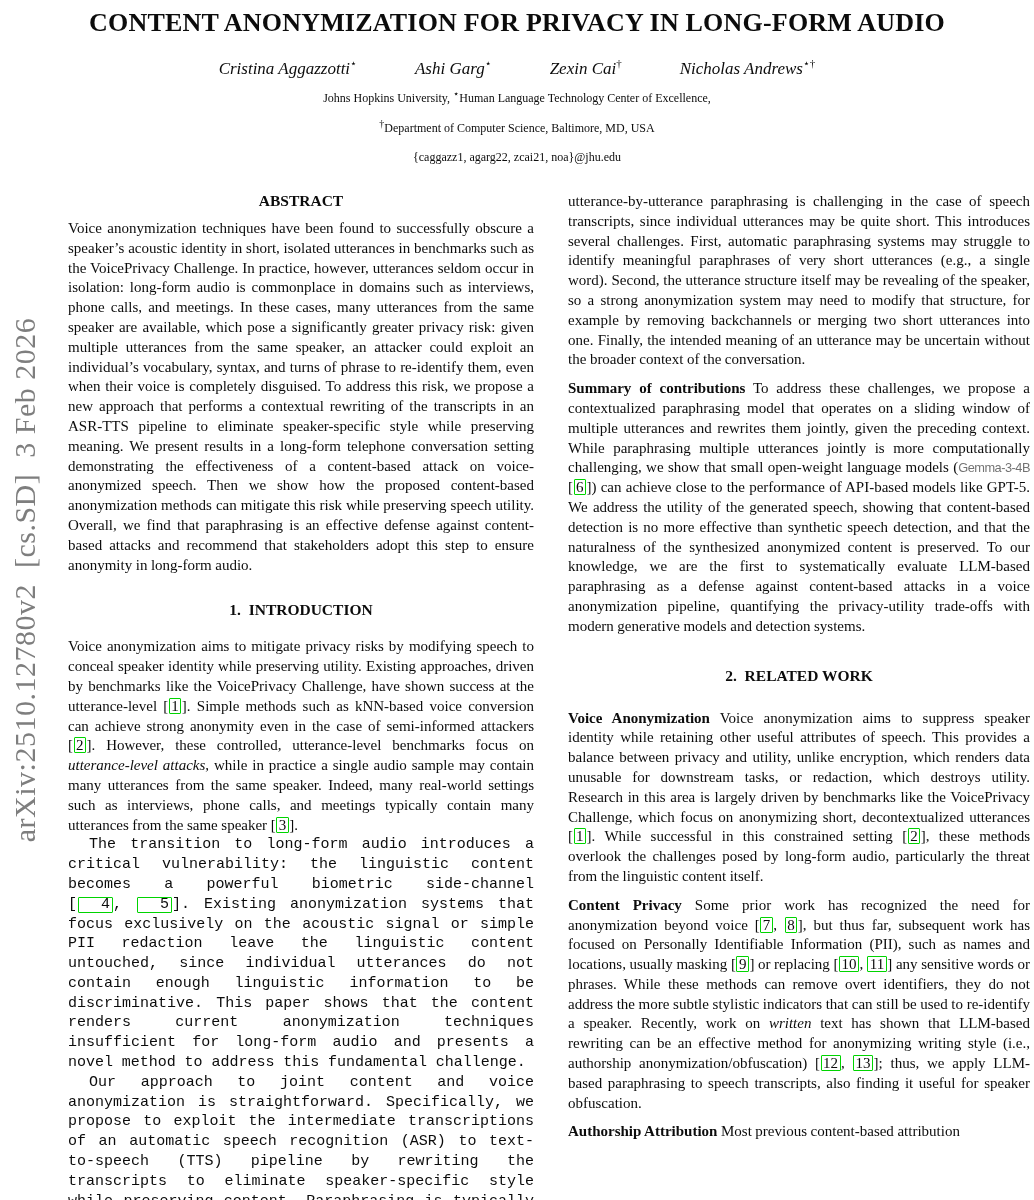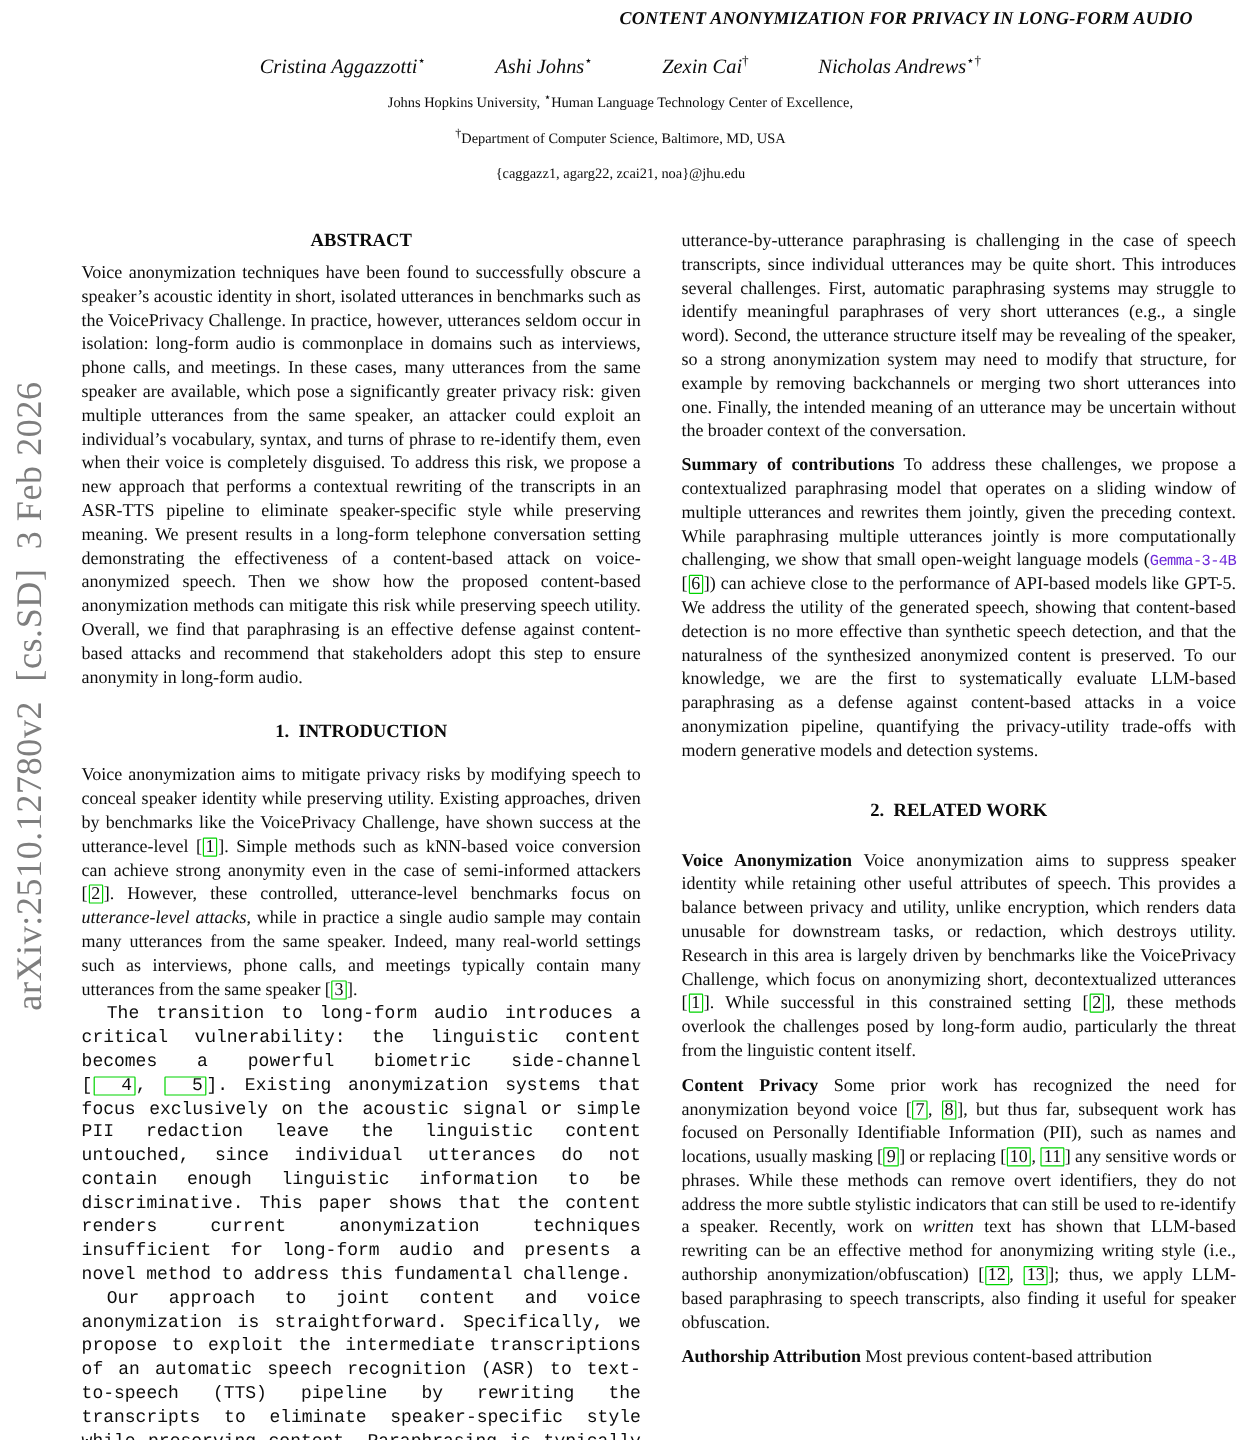--- a/index.html
+++ b/index.html
@@ -20,22 +20,22 @@
     position: absolute;
     transform: translate(-50%, -50%) rotate(-90deg);
     white-space: pre;
     font-size: 30px;
     letter-spacing: 0.5px;
     color: #7e7e7e;
   }
 
   
   .title {
-    font-size: 15px; font-weight: bold; text-align: right;
-    margin: 8px 40px 0; letter-spacing: 0.2px; font-style: italic;
+    font-size: 26px; font-weight: bold; text-align: center;
+    margin: 8px 40px 0; letter-spacing: 0.2px;
   }
   .authors {
     margin-top: 21px; font-style: italic; font-size: 17px;
     display: flex; justify-content: center; gap: 58px;
   }
   .authors sup { font-size: 11px; font-style: normal; }
   .affil { text-align: center; font-size: 12px; margin-top: 7px; line-height: 22.5px; }
   .affil-block { margin-top: 8px; }
   sup { line-height: 0; }
 
@@ -55,22 +55,22 @@
     font-size: 15px; line-height: 19.8px;
     text-align: justify; margin: 0;
     word-spacing: -0.2px;
   }
   .para.indent { text-indent: 21px; font-family: Liberation Mono, monospace; }
   .para.run-in { margin-top: 9px; }
   .para em { font-style: italic; }
   .para strong { font-weight: bold; }
 
   .mono {
-    font-family: Liberation Mono, monospace;
-    font-size: 12.8px; color: #6d28d9; letter-spacing: -0.5px;
+    font-family: Liberation Sans, sans-serif;
+    font-size: 12.8px; color: #737373; letter-spacing: -0.5px;
   }
 
   .cite { white-space: nowrap; }
   .cite-box {
     display: inline-block;
     border: 1.5px solid #00d400;
     border-radius: 1px;
     padding: 0 1.5px;
     line-height: 14px;
     margin: 0 0.5px;
@@ -84,21 +84,21 @@
 
   <div class="arxiv-stamp">
     <span>arXiv:2510.12780v2  [cs.SD]  3 Feb 2026</span>
   </div>
 
   <div class="header">
     <div class="title">CONTENT ANONYMIZATION FOR PRIVACY IN LONG-FORM AUDIO</div>
 
     <div class="authors">
       <span class="author"><span>Cristina Aggazzotti</span><sup>⋆</sup></span>
-      <span class="author"><span>Ashi Johns</span><sup>⋆</sup></span>
+      <span class="author"><span>Ashi Garg</span><sup>⋆</sup></span>
       <span class="author"><span>Zexin Cai</span><sup>†</sup></span>
       <span class="author"><span>Nicholas Andrews</span><sup>⋆†</sup></span>
     </div>
 
     <div class="affil-block">
       <div class="affil"><span>Johns Hopkins University, </span><sup>⋆</sup><span>Human Language Technology Center of Excellence,</span></div>
       <div class="affil"><sup>†</sup><span>Department of Computer Science, Baltimore, MD, USA</span></div>
       <div class="affil"><span>{caggazz1, agarg22, zcai21, noa}@jhu.edu</span></div>
     </div>
   </div>

